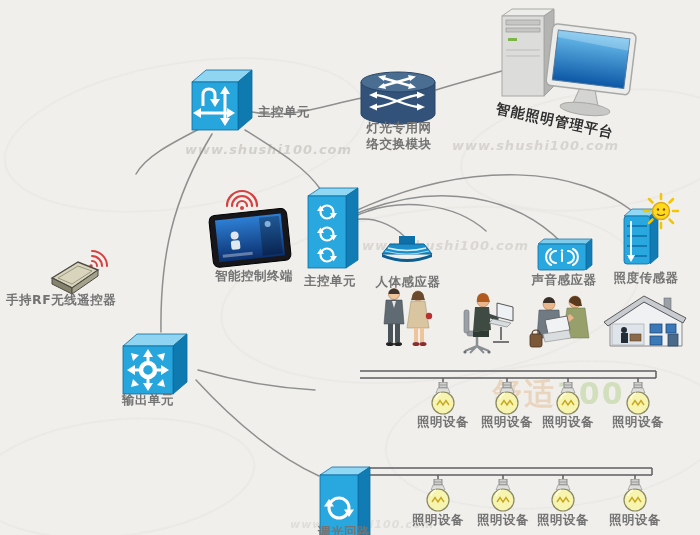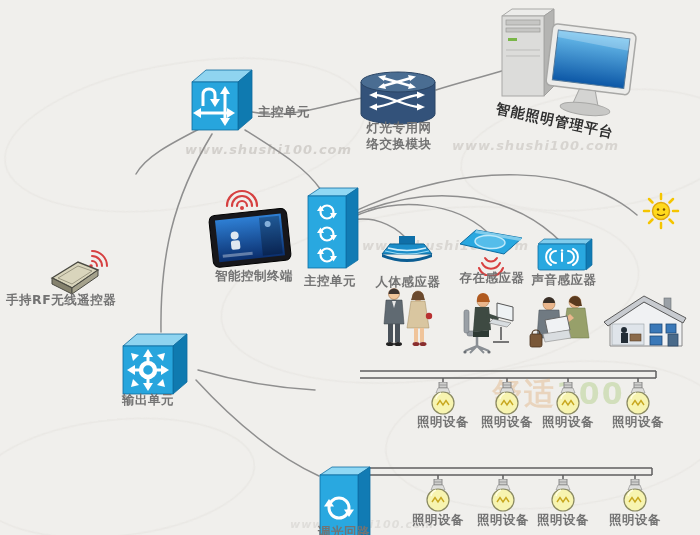--- a/index.html
+++ b/index.html
@@ -227,33 +227,20 @@
       <path d="M34,11 a6,6 0 0 1 12,0 l1,3 h-14 Z" fill="#6b4a2e"></path>
       <polygon points="33,15 47,15 51,42 29,42" fill="#d9c6a0" stroke="#a08a60" stroke-width=".5"></polygon>
       <rect x="36" y="42" width="4" height="14" fill="#f0c49a"></rect>
       <rect x="42" y="42" width="4" height="14" fill="#f0c49a"></rect>
       <ellipse cx="38" cy="58" rx="3.5" ry="2" fill="#8a2e2e"></ellipse>
       <ellipse cx="45" cy="58" rx="3.5" ry="2" fill="#8a2e2e"></ellipse>
       <circle cx="51" cy="30" r="3.2" fill="#b83030"></circle>
     </svg>
   </div>
 
-  <div class="abs" style="left:460px;top:228px">
-    <svg width="62" height="48">
-      <polygon points="16,2 62,10 44,26 0,16" fill="#29a8e0" stroke="#0d6da2"></polygon>
-      <polygon points="16,2 62,10 60,13 15,5" fill="#7fccec" stroke="none"></polygon>
-      <ellipse cx="30" cy="14" rx="15" ry="6.5" fill="#55bdea" stroke="#bfe9fa" stroke-width="1.5" transform="rotate(4 30 14)"></ellipse>
-      <g stroke="#d84040" stroke-width="2" fill="none" stroke-linecap="round">
-        <path d="M25,30 a7,7 0 0 0 12,0"></path>
-        <path d="M22,35 a10,10 0 0 0 18,0"></path>
-        <path d="M19,40 a13,13 0 0 0 24,0"></path>
-      </g>
-    </svg>
-    <div class="lbl" style="left:-8px;top:42px;width:80px">存在感应器</div>
-  </div>
   <div class="abs" style="left:455px;top:288px">
     <svg width="62" height="66">
       <line x1="22" y1="48" x2="22" y2="58" stroke="#8a8f94" stroke-width="2.5"></line>
       <path d="M22,58 L10,63 M22,58 L34,63 M22,58 L15,65 M22,58 L29,65" stroke="#8a8f94" stroke-width="2"></path>
       <circle cx="10" cy="64" r="1.6" fill="#6a6f74"></circle>
         <circle cx="34" cy="64" r="1.6" fill="#6a6f74"></circle>
       <circle cx="15" cy="65.5" r="1.4" fill="#6a6f74" opacity="0"></circle>
       <rect x="12" y="43" width="20" height="5" rx="2" fill="#9aa0a6" stroke="#70767c" stroke-width=".6"></rect>
       <rect x="9" y="22" width="5" height="23" rx="2" fill="#9aa0a6" stroke="#70767c" stroke-width=".6"></rect>
       <circle cx="28" cy="13" r="6" fill="#eab68c" stroke="#9a6a3a" stroke-width=".5"></circle>
@@ -293,20 +280,36 @@
       <path d="M42,10 a6,6 0 0 1 12,0 l1,4 h-6 Z" fill="#5a3a1e"></path>
       <polygon points="40,16 58,16 62,46 36,46" fill="#97a06a" stroke="#6a7444" stroke-width=".5"></polygon>
       <polygon points="43,22 34,30 38,33 47,26" fill="#eab68c"></polygon>
       <polygon points="18,28 40,24 43,38 21,42" fill="#f0f2f4" stroke="#666" stroke-width="1"></polygon>
       <polygon points="16,42 42,38 44,46 18,50" fill="#d9dde0" stroke="#888" stroke-width=".6"></polygon>
       <rect x="3" y="42" width="12" height="13" rx="2" fill="#7a5838" stroke="#4a3420" stroke-width=".8"></rect>
       <path d="M5,42 a4,4 0 0 1 8,0" fill="none" stroke="#4a3420" stroke-width="1.2"></path>
     </svg>
   </div>
 
+  <div class="abs" style="left:618px;top:206px">
+    <svg width="48" height="66">
+      <polygon points="6,10 14,3 40,3 32,10" fill="#90d8f4" stroke="#0d6da2" stroke-width=".7"></polygon>
+      <polygon points="32,10 40,3 40,51 32,58" fill="#117bb4" stroke="#0d6da2" stroke-width=".7"></polygon>
+      <rect x="6" y="10" width="26" height="48" rx="3" fill="#29a8e0" stroke="#0d6da2" stroke-width=".8"></rect>
+      <g stroke="#0f6ca5" stroke-width="1.5">
+        <line x1="9" y1="20" x2="29" y2="20"></line>
+        <line x1="9" y1="30" x2="29" y2="30"></line>
+        <line x1="9" y1="40" x2="29" y2="40"></line>
+        <line x1="9" y1="50" x2="29" y2="50"></line>
+      </g>
+      <line x1="13" y1="15" x2="13" y2="50" stroke="#fff" stroke-width="1.8"></line>
+      <polygon points="9,49 17,49 13,56" fill="#fff"></polygon>
+    </svg>
+    <div class="lbl" style="left:-16px;top:64px;width:88px">照度传感器</div>
+  </div>
   <div class="abs" style="left:642px;top:192px">
     <svg width="38" height="38">
       <g stroke="#f5c500" stroke-width="2.5" stroke-linecap="round">
         <line x1="19" y1="2" x2="19" y2="7"></line>
           <line x1="19" y1="31" x2="19" y2="36"></line>
         <line x1="2" y1="19" x2="7" y2="19"></line>
           <line x1="31" y1="19" x2="36" y2="19"></line>
         <line x1="7" y1="7" x2="10.5" y2="10.5"></line>
           <line x1="27.5" y1="27.5" x2="31" y2="31"></line>
         <line x1="7" y1="31" x2="10.5" y2="27.5"></line>

